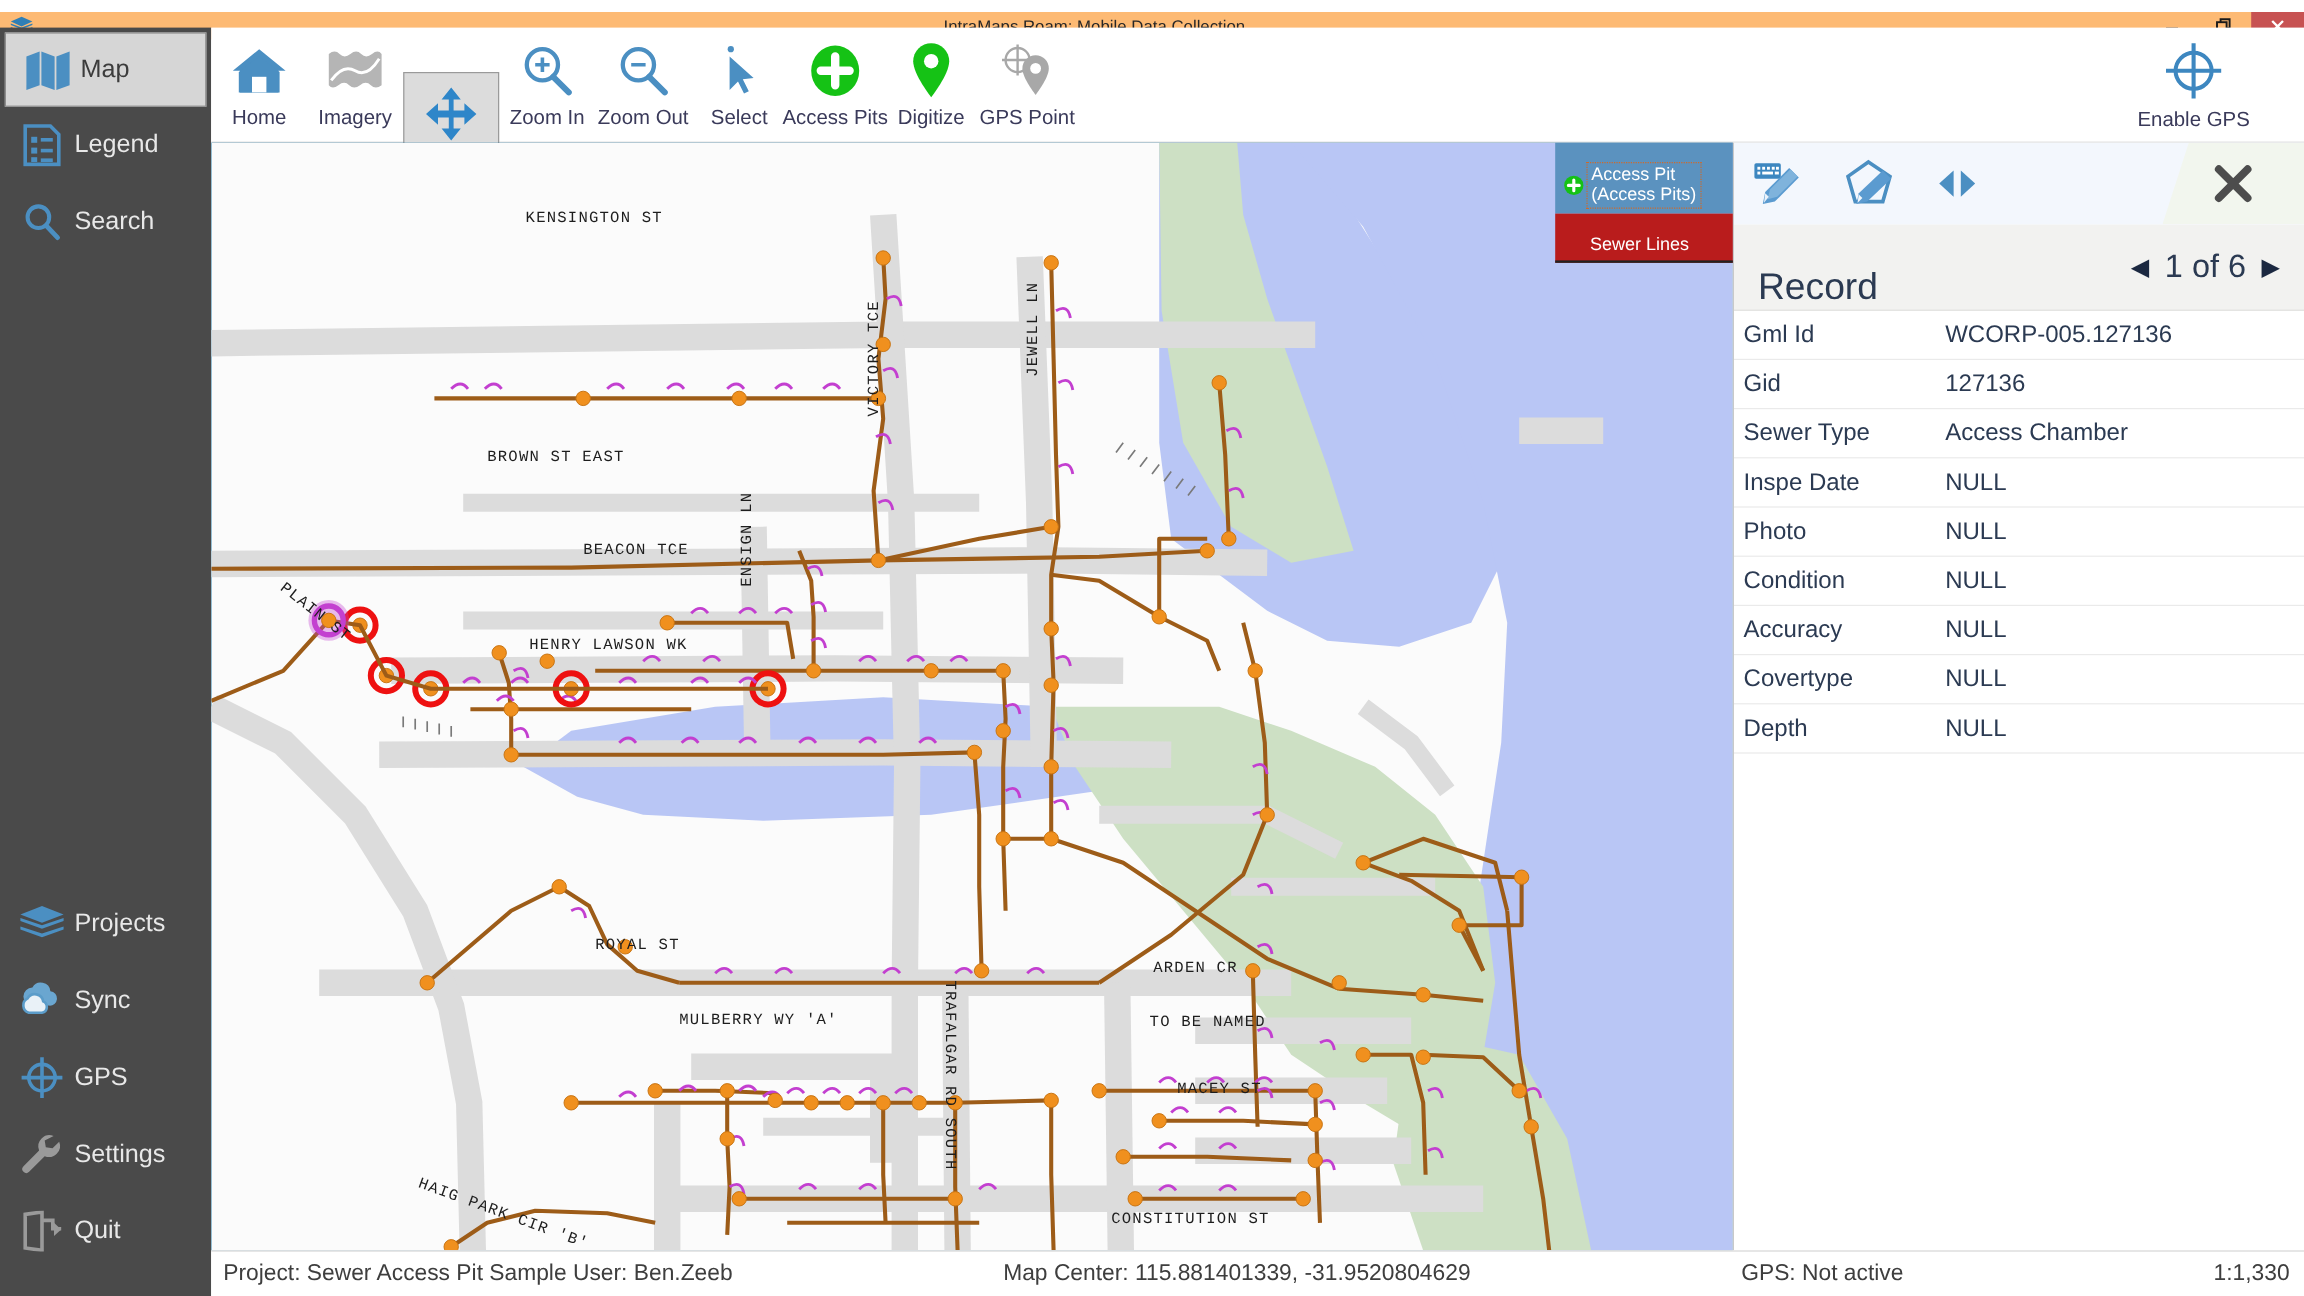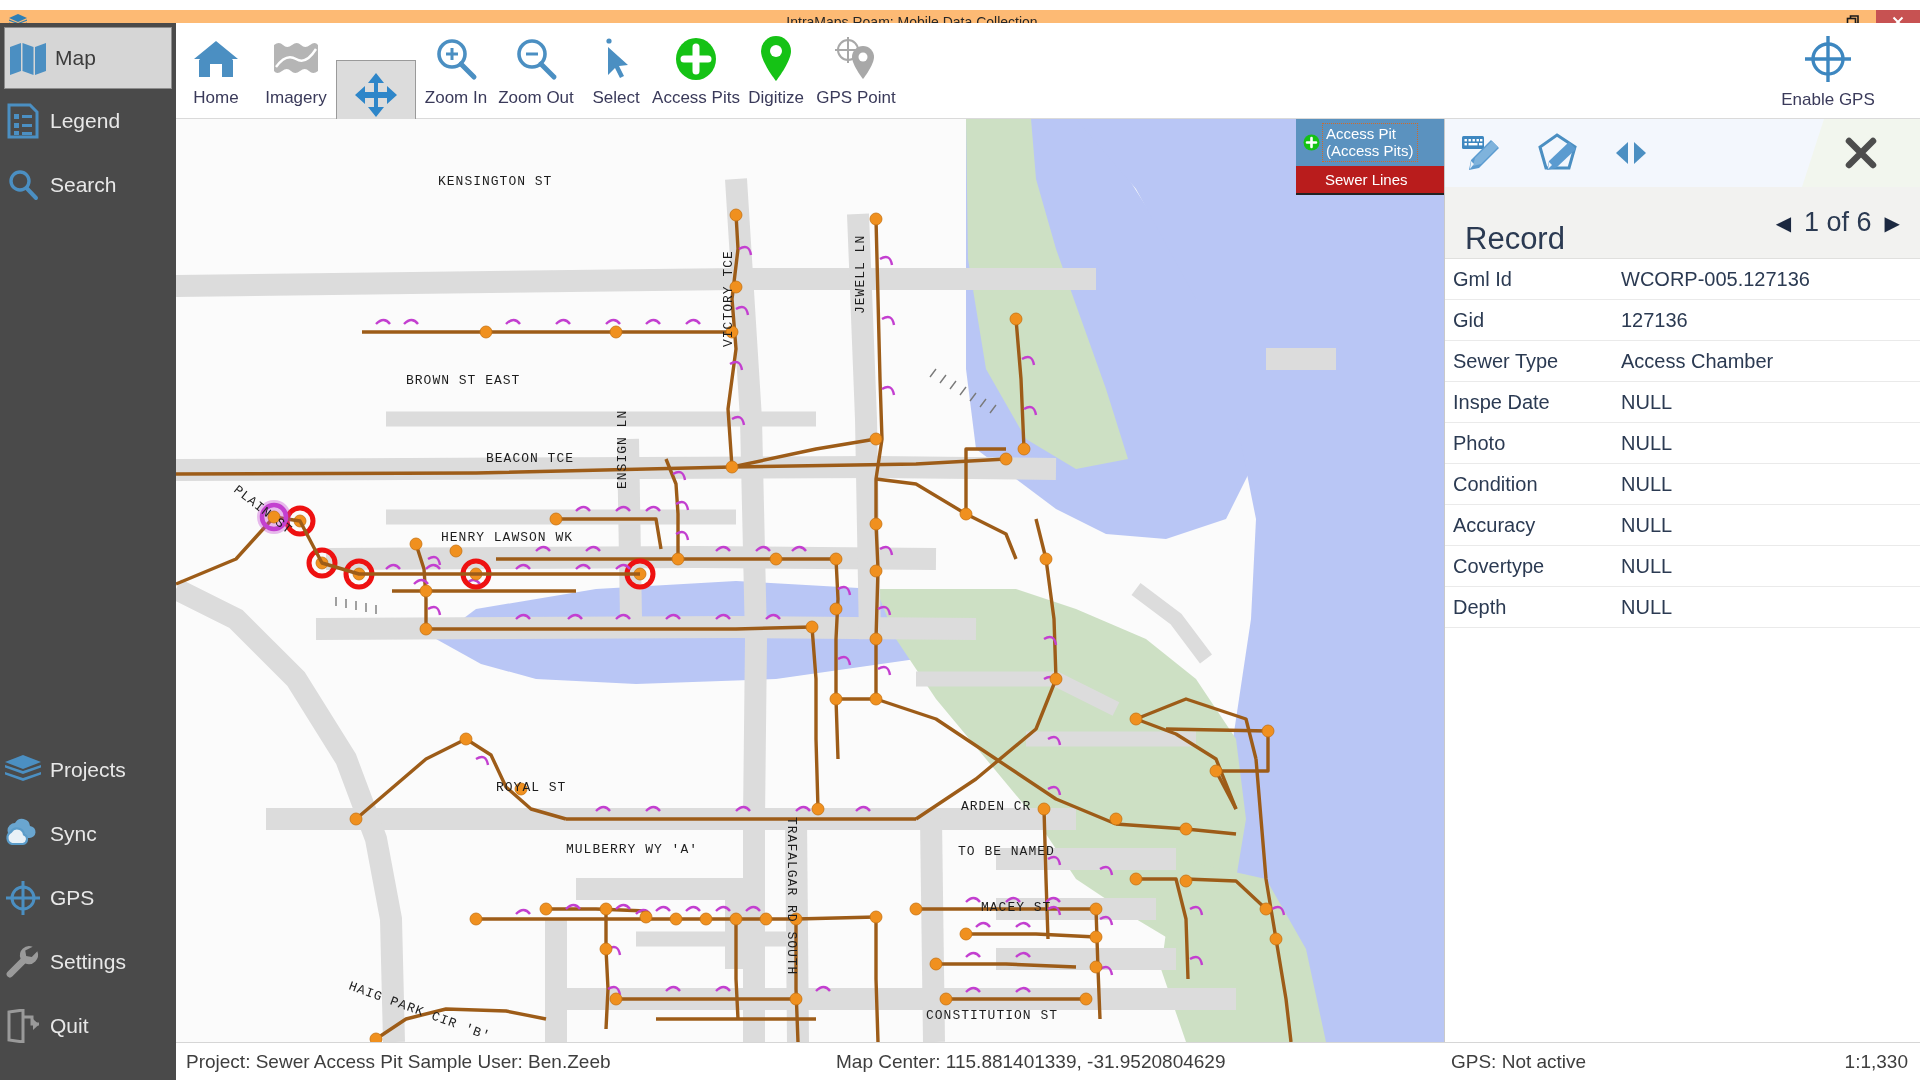--- a/index.html
+++ b/index.html
@@ -28,21 +28,21 @@
   }
   .tb-btn.close { background: #c75252; color: #fff; }
 
   
   #sidebar {
     position: absolute; left: 0; top: 23px; width: 176px; height: 1057px;
     background: #4a4a4a;
   }
   .side-item {
     position: relative; height: 64px; display: flex; align-items: center;
-    color: #e8e8e8; font-size: 21px;
+    padding-left: 12px; color: #e8e8e8; font-size: 21px;
   }
   .side-item .ic { width: 46px; display: flex; align-items: center; justify-content: center; }
   .side-item.active {
     background: #d6d6d6; color: #3c3c3c;
     border: 1px solid #8d8d8d;
     margin: 4px 4px 0 4px; height: 62px; width: 168px;
   }
   .side-item .lbl { margin-left: 4px; }
   #side-bottom { position: absolute; left: 0; bottom: 22px; width: 176px; }
 
@@ -73,21 +73,21 @@
     background: #0369a1; overflow: hidden;
   }
   #map svg { display: block; }
 
   
   #layer-overlay {
     position: absolute; left: 1296px; top: 119px; width: 148px;
     z-index: 20; font-size: 15px;
   }
   .layer-opt {
-    padding: 4px 6px 4px 4px; color: #fff; display: flex; align-items: center;
+    padding: 16px 6px 4px 4px; color: #fff; display: flex; align-items: center;
     line-height: 1.15;
   }
   .layer-opt.sel { background: #5b92bf; }
   .layer-opt.alt { background: #b91c1c; border-bottom: 2px solid #222; }
   .layer-opt .lo-ic { width: 22px; flex: 0 0 22px; display: flex; justify-content: center; }
   .layer-opt .lo-txt { border: 1px dotted #d06a2a; padding: 1px 3px; }
   .layer-opt.alt .lo-txt { border: none; }
 
   
   #panel {

